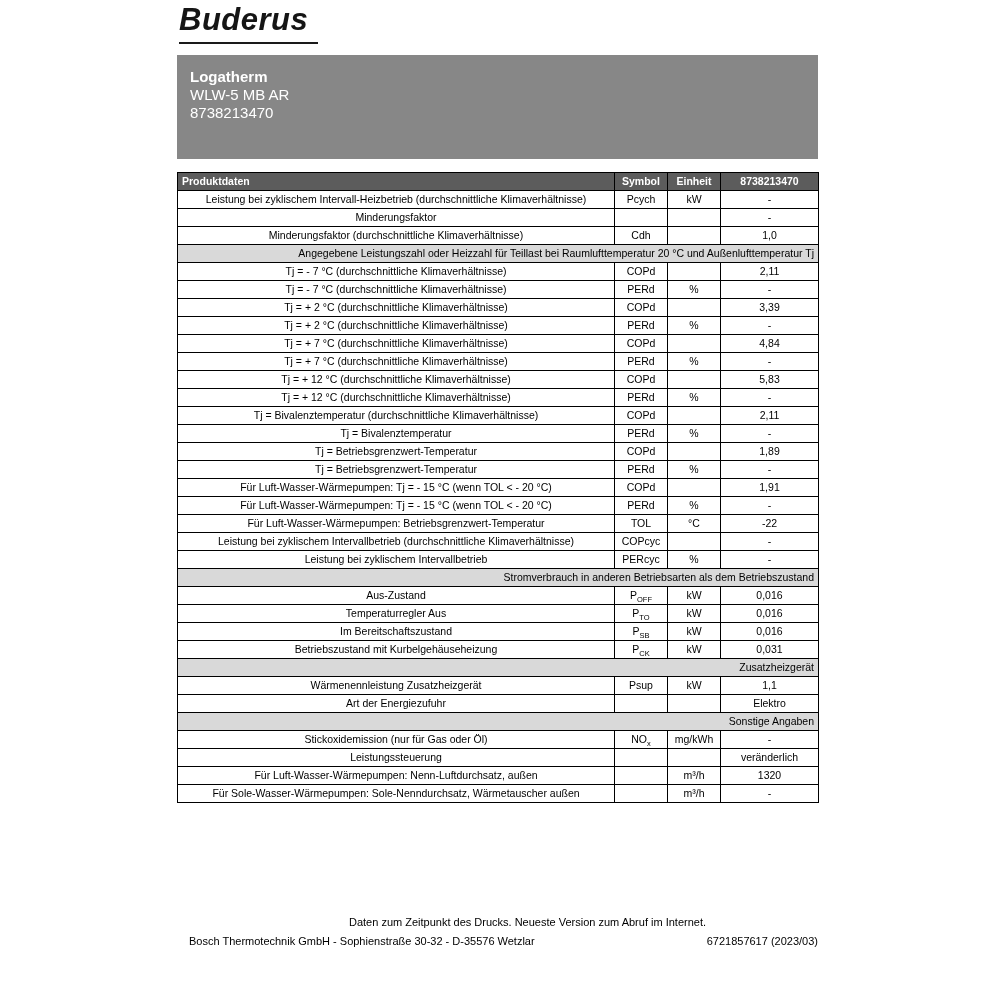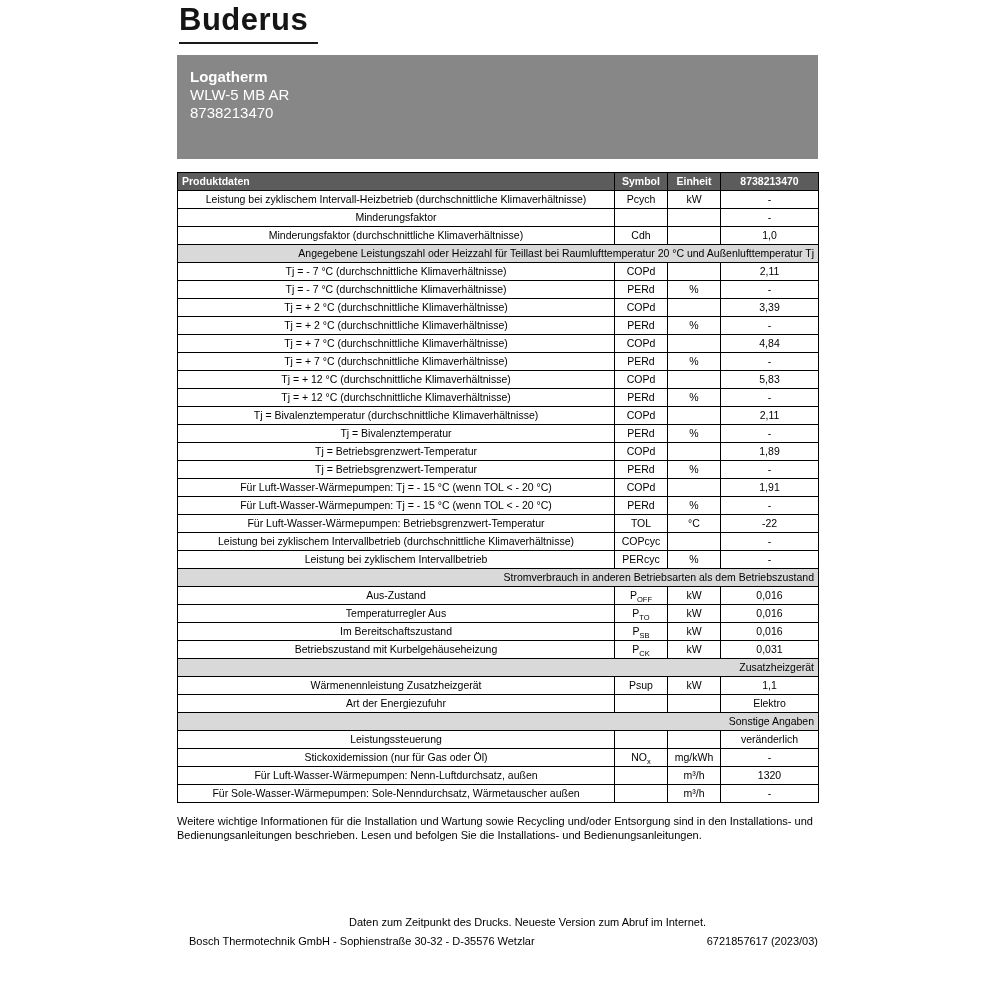--- a/index.html
+++ b/index.html
@@ -16,20 +16,21 @@
 
   .logo {
     display: inline-block;
     margin: 2px 0 0 2px;
     font-size: 31px;
     font-weight: bold;
     letter-spacing: 0.5px;
     color: #151515;
     border-bottom: 2px solid #1a1a1a;
     padding: 0 10px 4px 0;
+    font-style: italic;
   }
 
   .product-box {
     margin-top: 11px;
     background: var(--box-bg, #878787);
     color: #fff;
     padding: 13px 13px 12px 13px;
     height: 104px;
   }
   .product-box .series { font-weight: bold; font-size: 15px; }
@@ -268,47 +269,46 @@
           <tr>
             <td class="label">Art der Energiezufuhr</td>
             <td class="sym"></td>
             <td class="unit"></td>
             <td class="val">Elektro</td>
           </tr>
           <tr>
             <td colspan="4" class="section">Sonstige Angaben</td>
           </tr>
           <tr>
-            <td class="label">Leistungssteuerung</td>
-            <td class="sym"></td>
-            <td class="unit"></td>
-            <td class="val">veränderlich</td>
-          </tr>
-          <tr>
             <td class="label">Stickoxidemission (nur für Gas oder Öl)</td>
             <td class="sym">NO<sub>x</sub></td>
             <td class="unit">mg/kWh</td>
             <td class="val">-</td>
           </tr>
           <tr>
+            <td class="label">Leistungssteuerung</td>
+            <td class="sym"></td>
+            <td class="unit"></td>
+            <td class="val">veränderlich</td>
+          </tr>
+          <tr>
             <td class="label">Für Luft-Wasser-Wärmepumpen: Nenn-Luftdurchsatz, außen</td>
             <td class="sym"></td>
             <td class="unit">m³/h</td>
             <td class="val">1320</td>
           </tr>
           <tr>
             <td class="label">Für Sole-Wasser-Wärmepumpen: Sole-Nenndurchsatz, Wärmetauscher außen</td>
             <td class="sym"></td>
             <td class="unit">m³/h</td>
             <td class="val">-</td>
           </tr>
         </tbody>
     </table>
 
-    <div class="note">Weitere wichtige Informationen für die Installation und Wartung sowie Recycling und/oder Entsorgung sind in den Installations- und Bedienungsanleitungen beschrieben. Lesen und befolgen Sie die Installations- und Bedienungsanleitungen.</div>
   </div>
 
   <div class="footer">
     <div class="print-note">Daten zum Zeitpunkt des Drucks. Neueste Version zum Abruf im Internet.</div>
     <div class="bottom-line">
       <span>Bosch Thermotechnik GmbH - Sophienstraße 30-32 - D-35576 Wetzlar</span>
       <span>6721857617 (2023/03)</span>
     </div>
   </div>
 </div>

